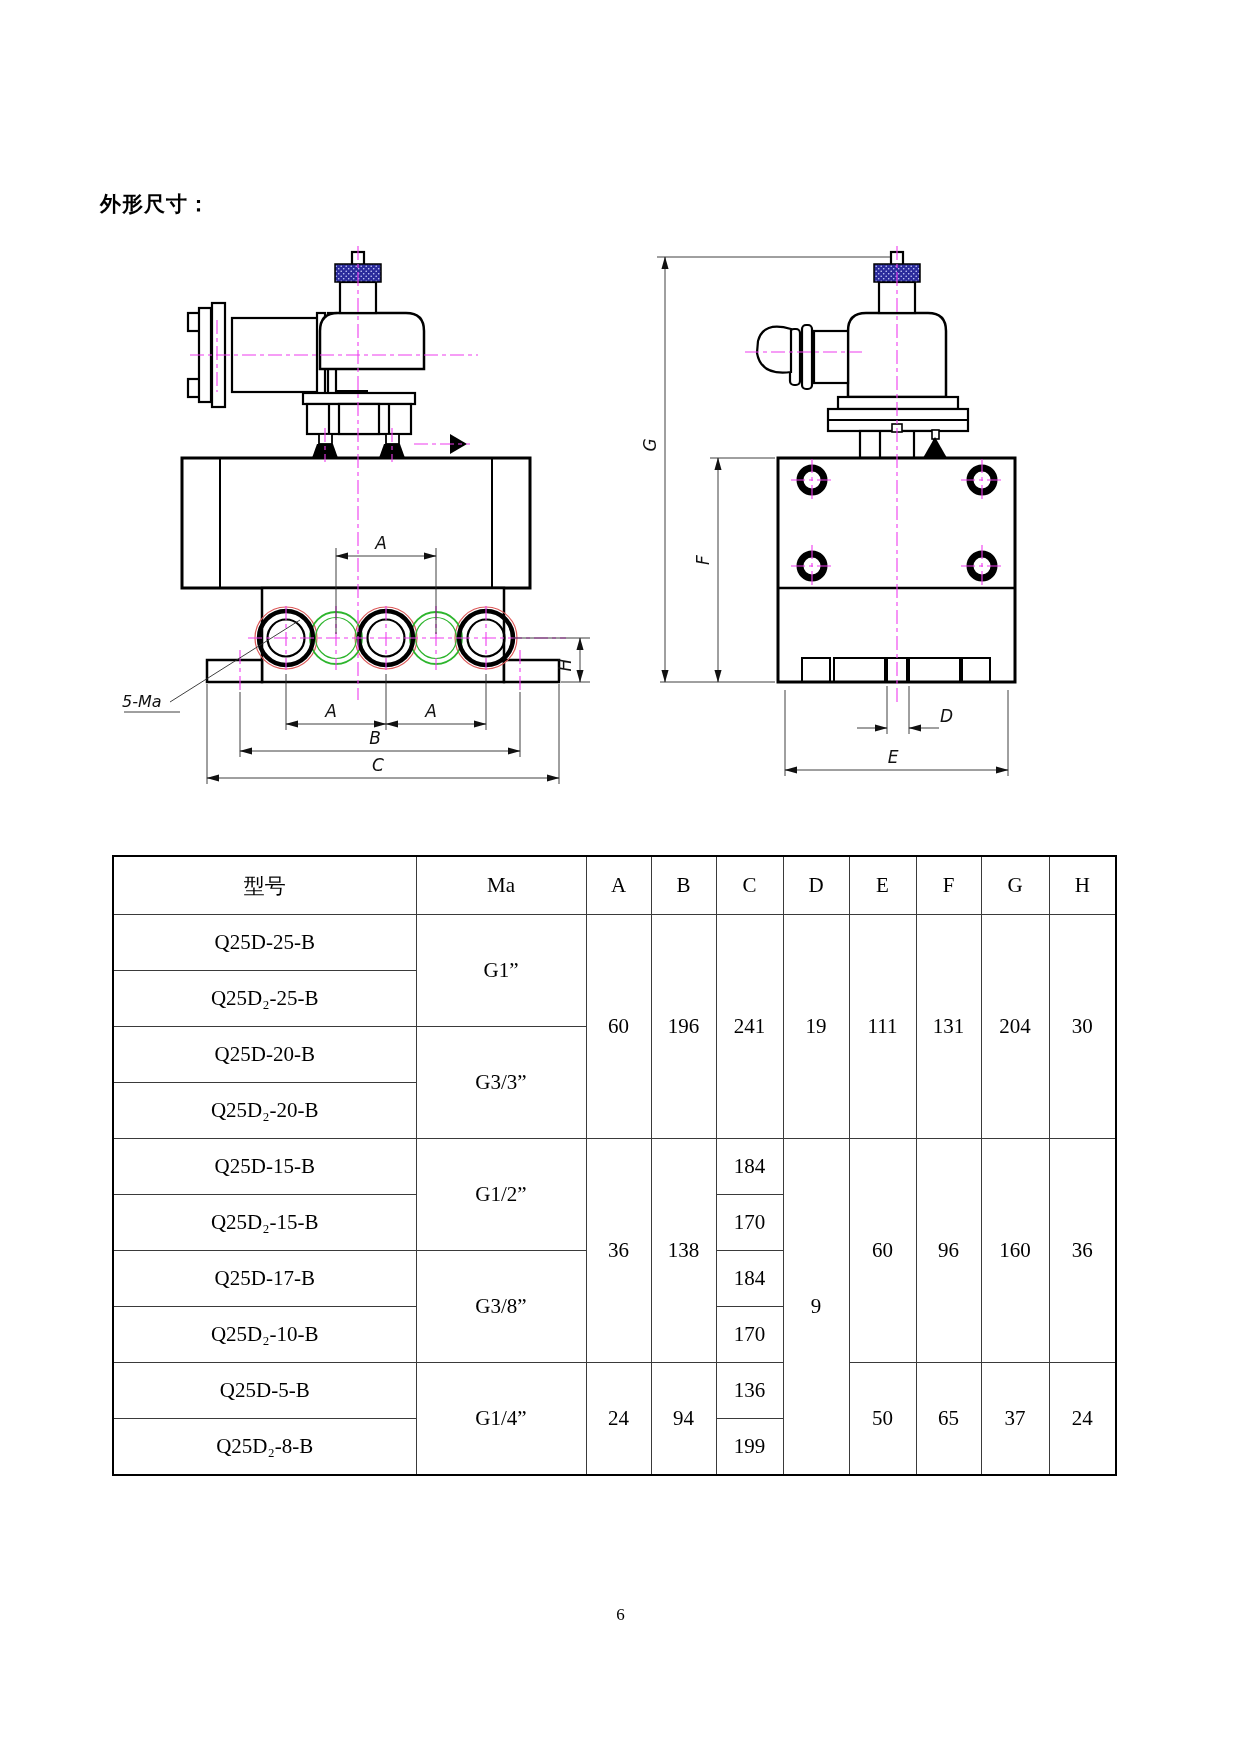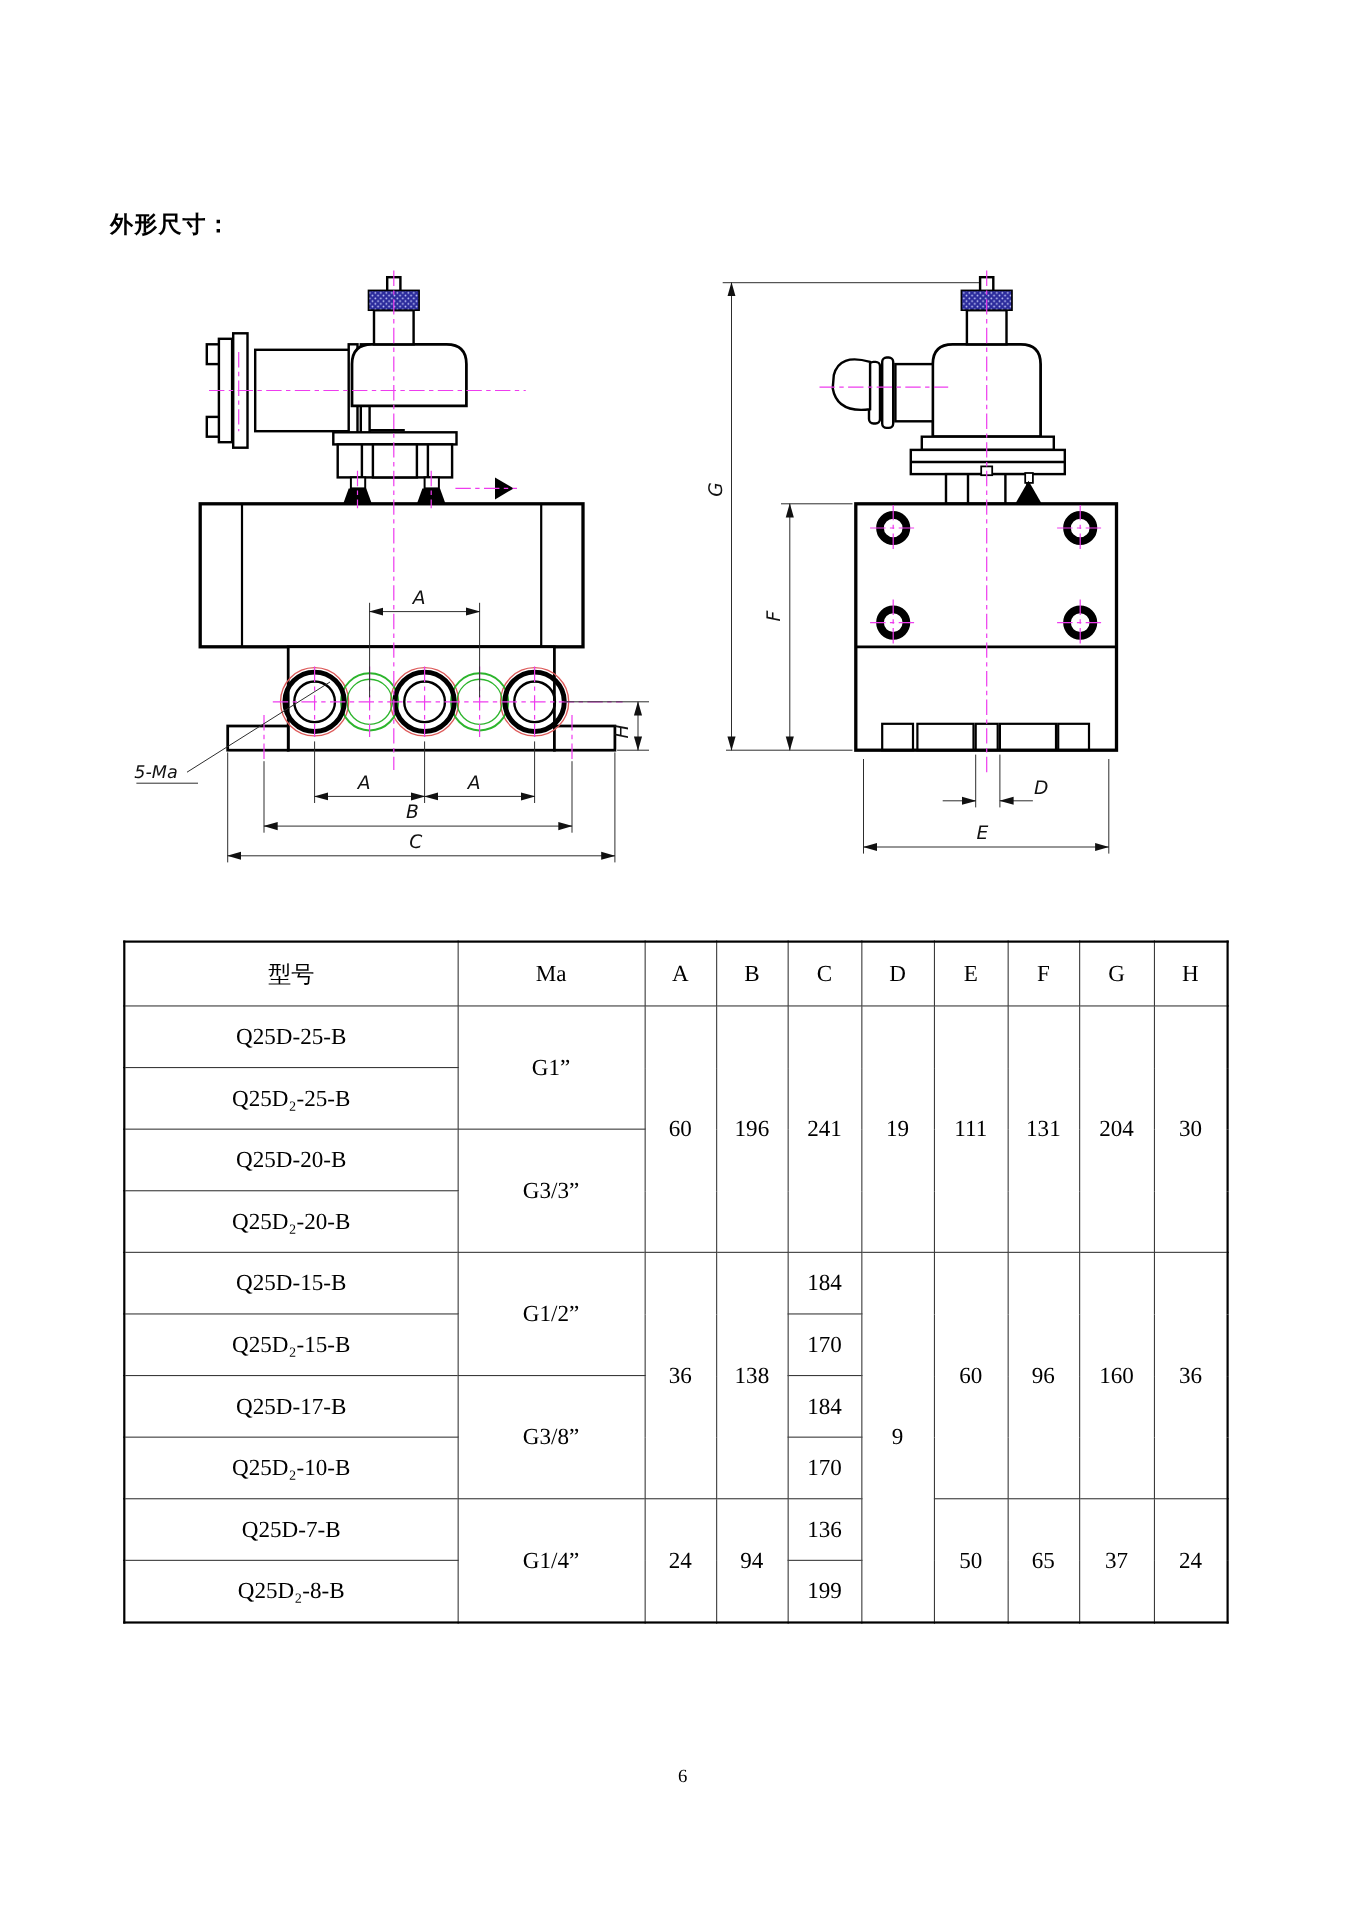--- a/index.html
+++ b/index.html
@@ -286,21 +286,21 @@
   <tr>
     <td>Q25D-17-B</td>
     <td rowspan="2">G3/8”</td>
     <td>184</td>
   </tr>
   <tr>
     <td>Q25D₂-10-B</td>
     <td>170</td>
   </tr>
   <tr>
-    <td>Q25D-7-B</td>
+    <td>Q25D-5-B</td>
     <td rowspan="2">G1/4”</td>
     <td rowspan="2">24</td>
     <td rowspan="2">94</td>
     <td>136</td>
     <td rowspan="2">50</td>
     <td rowspan="2">65</td>
     <td rowspan="2">37</td>
     <td rowspan="2">24</td>
   </tr>
   <tr>

